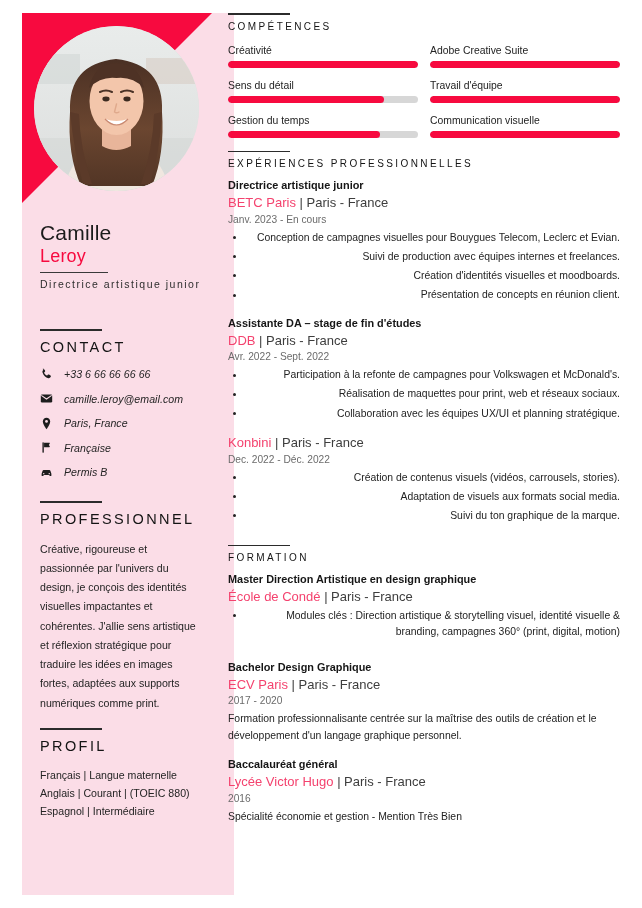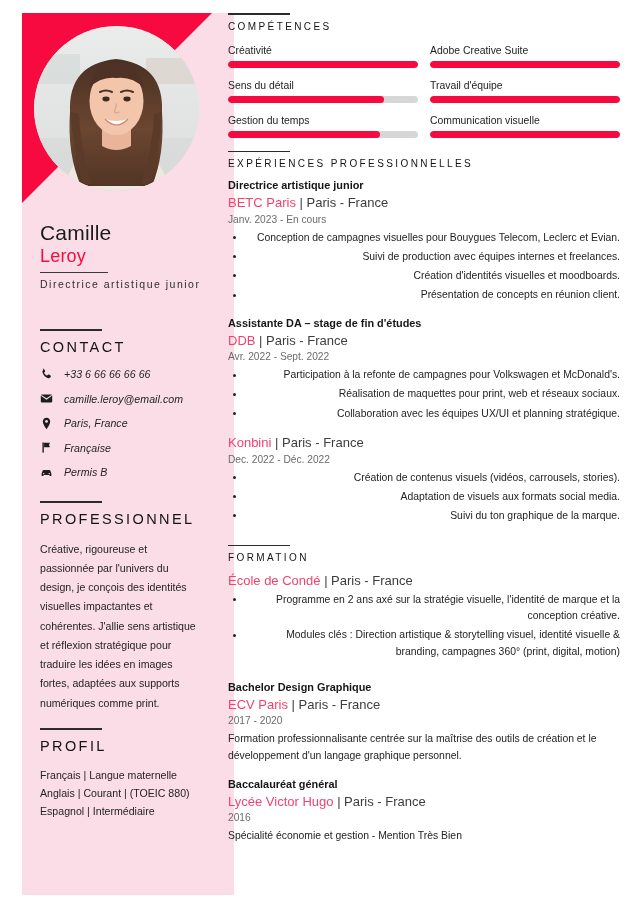--- a/index.html
+++ b/index.html
@@ -468,23 +468,23 @@
 
     <div class="gap-sm"></div>
 
     <div class="mn-block">
       <div class="mn-rule"></div>
       <div class="mn-head">FORMATION</div>
 
       <div class="entries">
 
         <div class="entry">
+          <div class="entry-role">Master Direction Artistique en design graphique</div>
           <div class="entry-meta"><span class="entry-org">École de Condé</span><span> | Paris - France</span></div>
           <ul class="bullets">
-            <li>Programme en 2 ans axé sur la stratégie visuelle, l'identité de marque et la conception créative.</li>
             <li>Modules clés : Direction artistique &amp; storytelling visuel, identité visuelle &amp; branding, campagnes 360° (print, digital, motion)</li>
           </ul>
         </div>
 
         <div class="gap-sm"></div>
 
         <div class="entry">
           <div class="entry-role">Bachelor Design Graphique</div>
           <div class="entry-meta"><span class="entry-org">ECV Paris</span><span> | Paris - France</span></div>
           <div class="entry-date">2017 - 2020</div>

